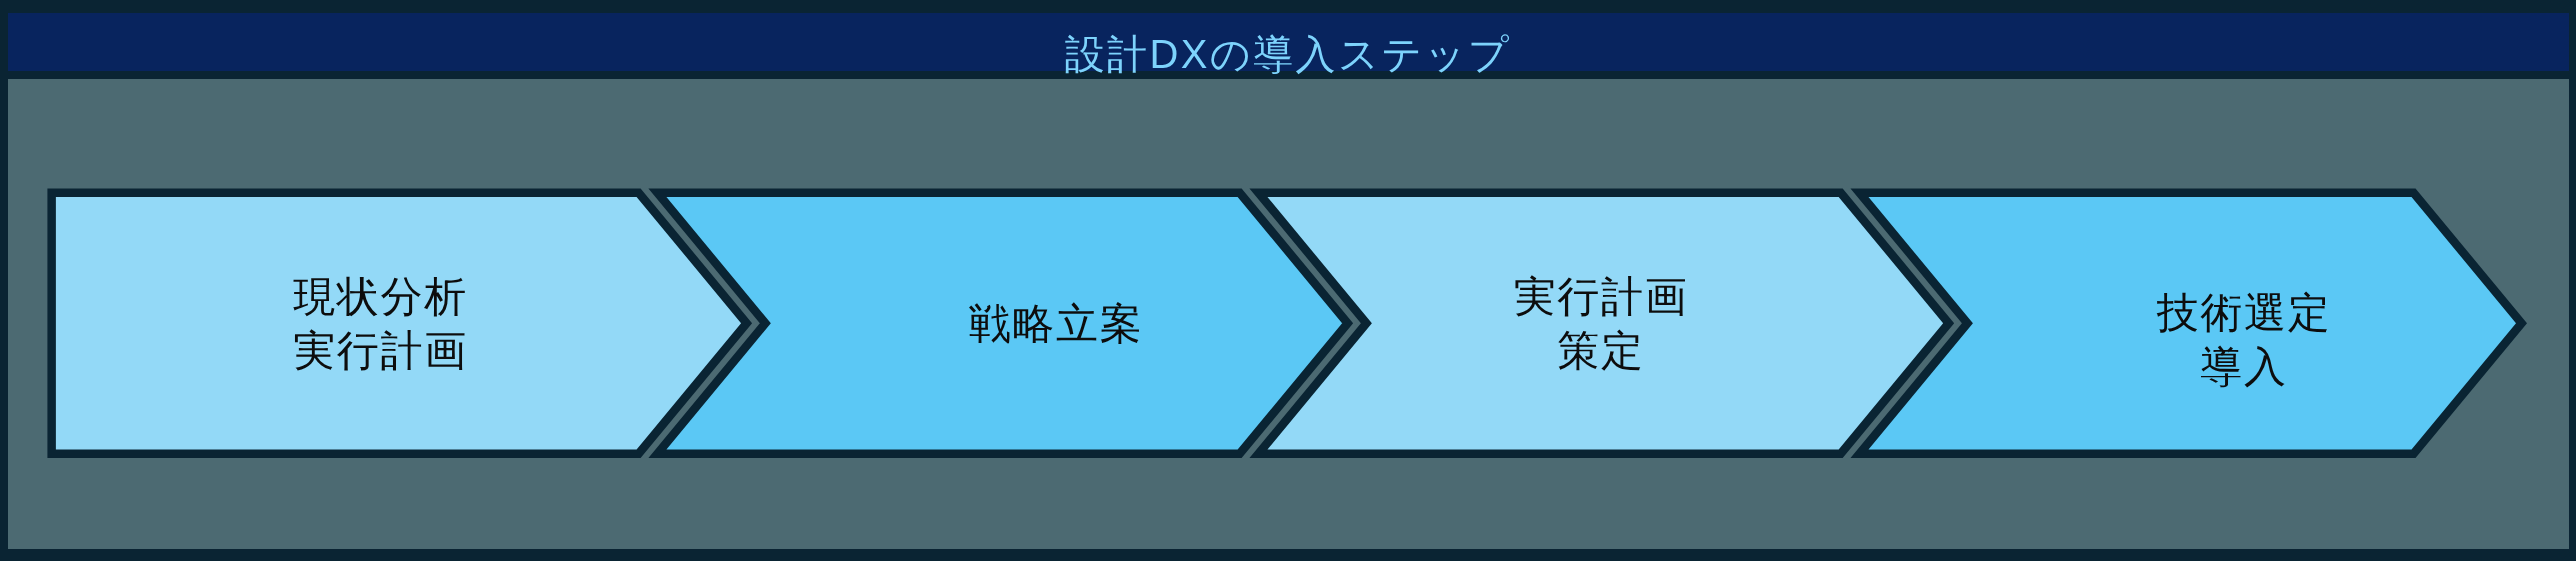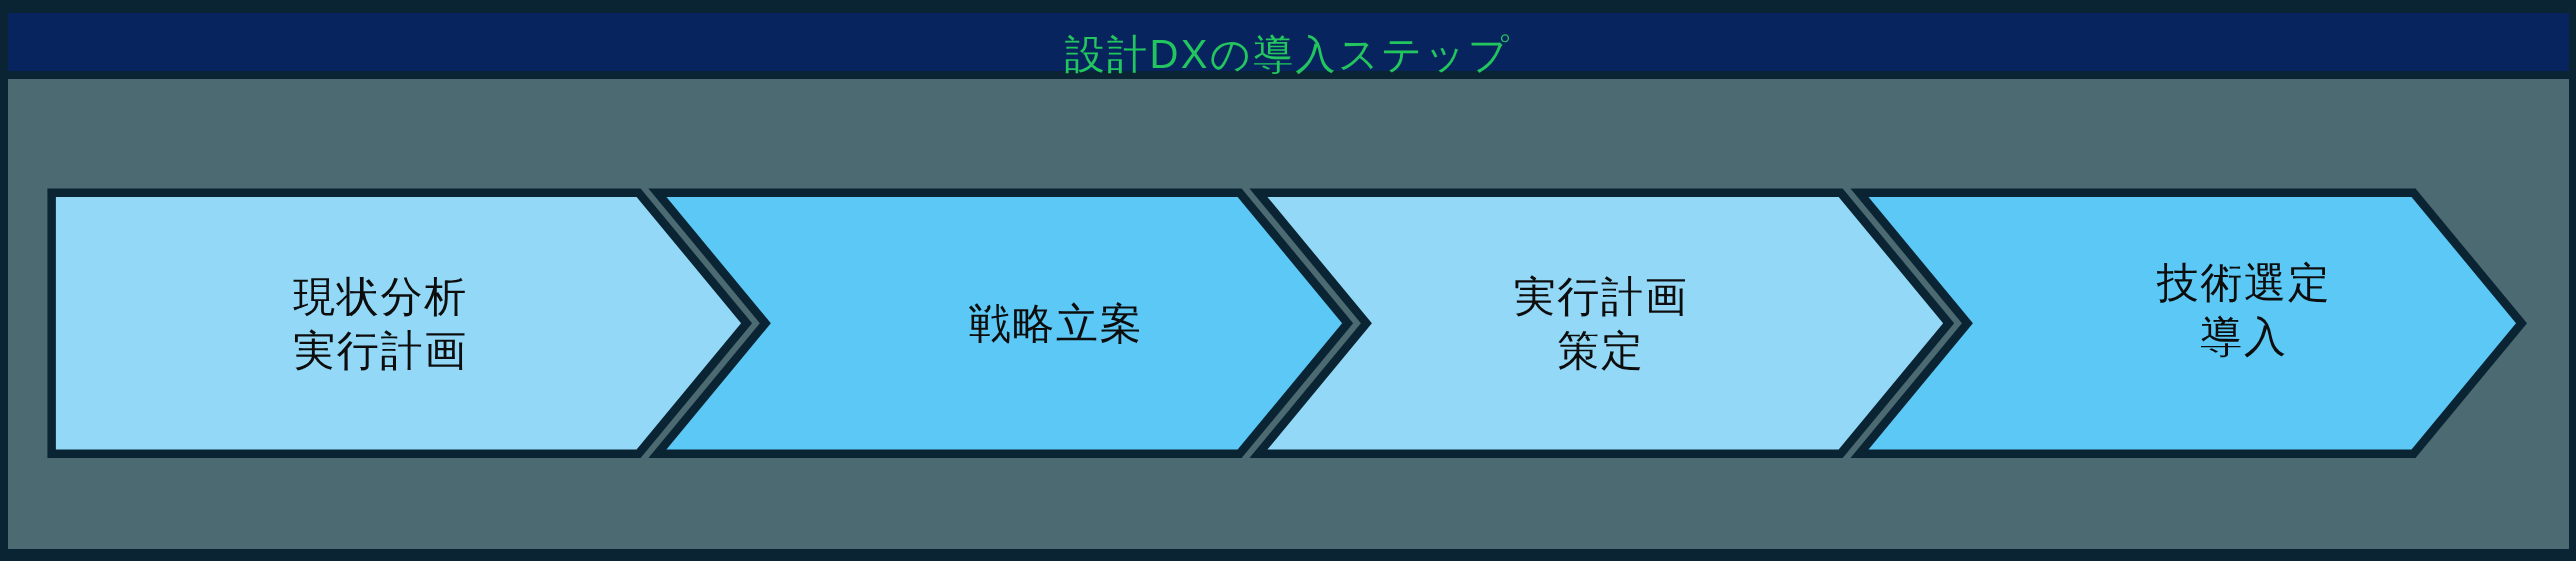--- a/index.html
+++ b/index.html
@@ -95,21 +95,21 @@
     pointer-events: none;
   }
   .chev-label .ln { display: block; }
 </style>
 </head>
 <body>
 
 <div class="diagram-frame" style="background: rgb(10, 36, 51);">
 
   <div class="title-bar" style="background: rgb(8, 36, 94);">
-    <span class="title-text" style="color: #22c55e; margin-top: 23px;">設計DXの導入ステップ</span>
+    <span class="title-text" style="color: #7dd3fc; margin-top: 23px;">設計DXの導入ステップ</span>
   </div>
 
   <div class="body-panel" style="background: rgb(76, 106, 114);"></div>
 
   <div class="chevron-strip">
     <svg viewBox="0 0 2743 598" xmlns="http://www.w3.org/2000/svg">
 
       <polygon class="chev-shape" points="55,205 680,205 795,344 680,483 55,483" fill="#93d9f7" stroke="#0a2433"></polygon>
 
       <polygon class="chev-shape" points="700,205 1320,205 1435,344 1320,483 700,483 815,344" fill="#5bc8f5" stroke="#0a2433"></polygon>
@@ -127,19 +127,19 @@
 
   <div class="chev-label" style="left:765px; top:193px; width:582px; height:261px;">
     <span class="ln">戦略立案</span>
   </div>
 
   <div class="chev-label" style="left:1310px; top:193px; width:582px; height:261px;">
     <span class="ln">実行計画</span>
     <span class="ln">策定</span>
   </div>
 
-  <div class="chev-label" style="left:1967px; top:179px; width:554px; height:261px;">
+  <div class="chev-label" style="left:1967px; top:209px; width:554px; height:261px;">
     <span class="ln">技術選定</span>
     <span class="ln">導入</span>
   </div>
 
 </div>
 
 
 </body></html>

